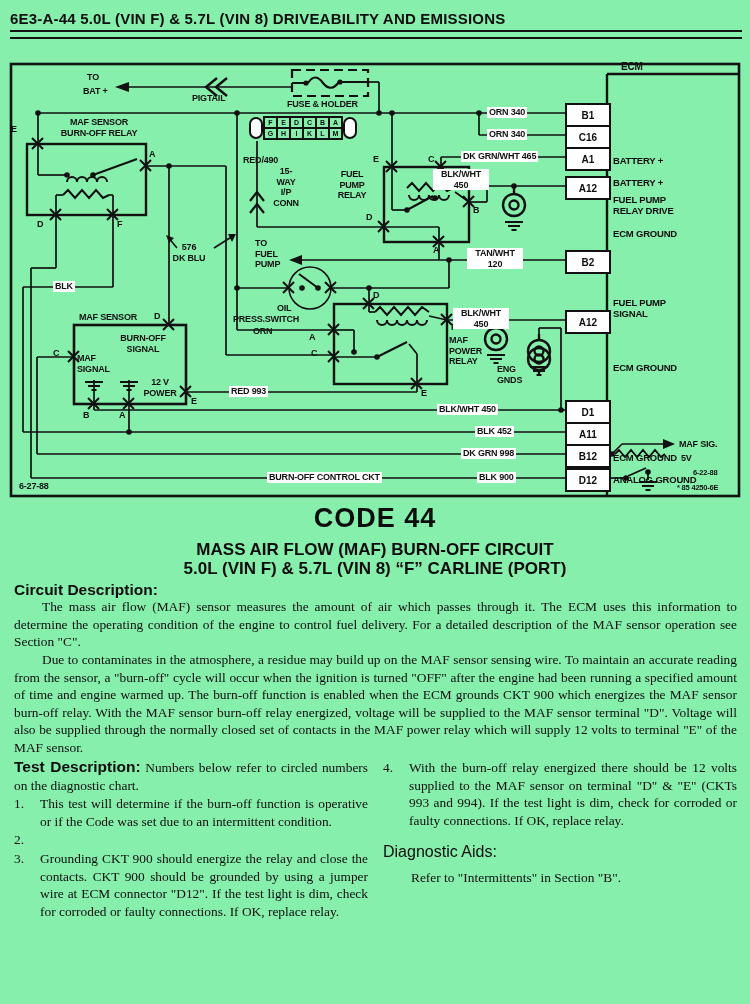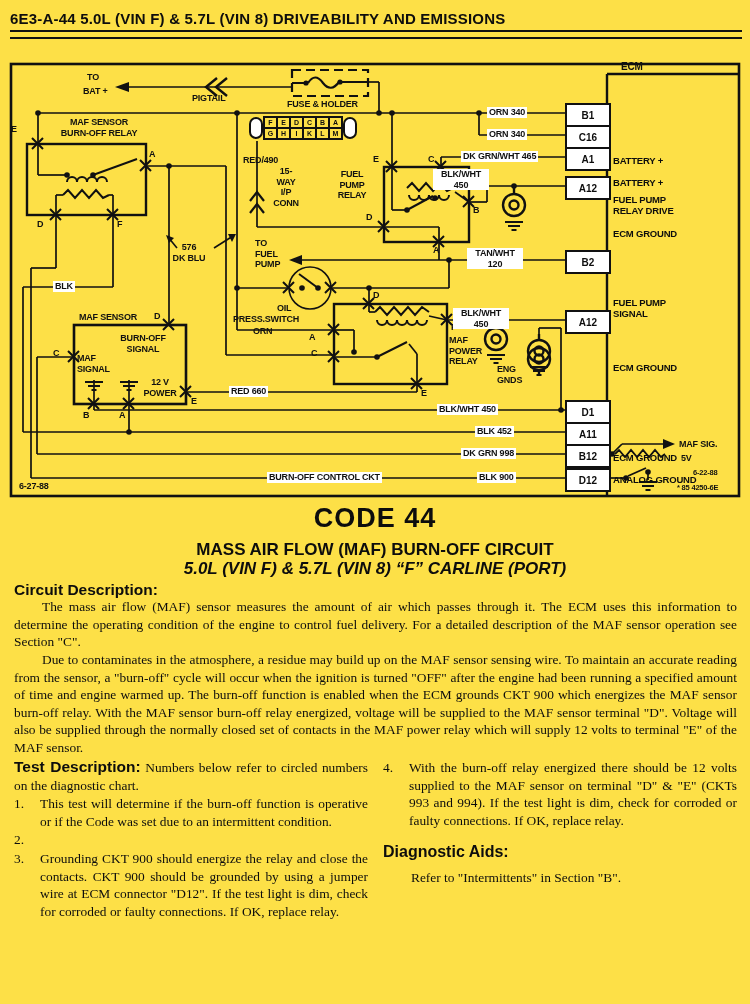--- a/index.html
+++ b/index.html
@@ -1,16 +1,16 @@
 <!DOCTYPE html>
 <html><head>
 <meta charset="utf-8">
 <style>
   html,body{margin:0;padding:0;background:#fff;}
-  .page{position:relative;width:750px;height:1004px;background:#fde047;color:#0d0d0d;
+  .page{position:relative;width:750px;height:1004px;background:#86efac;color:#0d0d0d;
         font-family:"Liberation Sans",sans-serif;overflow:hidden;}
   
   .hdr{position:absolute;left:10px;top:10px;width:730px;font-weight:bold;font-size:15px;
        letter-spacing:.2px;}
   .hdr-rule{position:absolute;left:10px;top:30px;width:732px;height:5px;
        border-top:2px solid #111;border-bottom:2px solid #111;}
   
   .diag{position:absolute;left:9px;top:62px;width:732px;height:440px;}
   .diag svg{position:absolute;left:0;top:0;}
   .dl{position:absolute;font-weight:bold;font-size:9px;line-height:10.5px;color:#111;
@@ -24,32 +24,32 @@
   .conn{position:absolute;left:240px;top:54px;display:flex;align-items:center;}
   .connear{width:10px;height:18px;border:2px solid #111;border-radius:8px;background:#fff;}
   .conngrid{display:grid;grid-template-columns:repeat(6,13px);grid-auto-rows:11px;
       border:1px solid #111;}
   .conngrid span{border:1px solid #111;font-size:7px;font-weight:bold;display:flex;
       align-items:center;justify-content:center;}
   
   .code-h{position:absolute;left:0;top:503px;width:750px;text-align:center;font-weight:bold;
       font-size:27px;letter-spacing:1px;}
   .t1{position:absolute;left:0;top:540px;width:750px;text-align:center;font-weight:bold;font-size:17px;}
-  .t2{position:absolute;left:0;top:559px;width:750px;text-align:center;font-weight:bold;font-size:17px;font-style:italic;}
+  .t2{position:absolute;left:0;top:559px;width:750px;text-align:center;font-weight:bold;font-size:17px;}
   .cd-h{position:absolute;left:14px;top:581px;font-weight:bold;font-size:15.5px;}
   .body-serif{font-family:"Liberation Serif",serif;font-size:13.4px;line-height:17.6px;
       text-align:justify;}
   .cd-p{position:absolute;left:14px;width:723px;}
   .cd-p .ind{text-indent:28px;}
   .cols{position:absolute;left:14px;top:758px;width:723px;display:flex;gap:15px;}
   .col{width:354px;}
   .td-h{font-family:"Liberation Sans",sans-serif;font-weight:bold;font-size:15.5px;}
   .li{display:flex;margin-top:1px;}
   .li .n{width:26px;flex:none;}
-  .da-h{font-family:"Liberation Sans",sans-serif;font-weight:bold;font-size:16px;margin:14px 0 8px 0;}
+  .da-h{font-family:"Liberation Sans",sans-serif;font-weight:normal;font-size:16px;margin:14px 0 8px 0;}
   .ind{text-indent:28px;}
 </style>
 </head>
 <body>
 
 <div class="page">
 
   <div class="hdr">6E3-A-44  5.0L (VIN F)  &amp;  5.7L (VIN 8)  DRIVEABILITY AND EMISSIONS</div>
   <div class="hdr-rule"></div>
 
@@ -290,21 +290,21 @@
     <div class="dl" style="left:103px;top:271px;width:62px;text-align:center">BURN-OFF
 SIGNAL</div>
     <div class="dl" style="left:44px;top:286px">C</div>
     <div class="dl" style="left:68px;top:291px">MAF
 SIGNAL</div>
     <div class="dl" style="left:128px;top:315px;width:46px;text-align:center">12 V
 POWER</div>
     <div class="dl" style="left:182px;top:334px">E</div>
     <div class="dl" style="left:74px;top:348px">B</div>
     <div class="dl" style="left:110px;top:348px">A</div>
-    <div class="wl" style="left:220px;top:324px">RED 660</div>
+    <div class="wl" style="left:220px;top:324px">RED 993</div>
 
     <div class="dl" style="left:234px;top:93px">RED/490</div>
     <div class="dl" style="left:260px;top:104px;width:34px;text-align:center">15-
 WAY
 I/P
 CONN</div>
 
     <div class="dl" style="left:246px;top:176px">TO
 FUEL
 PUMP</div>

